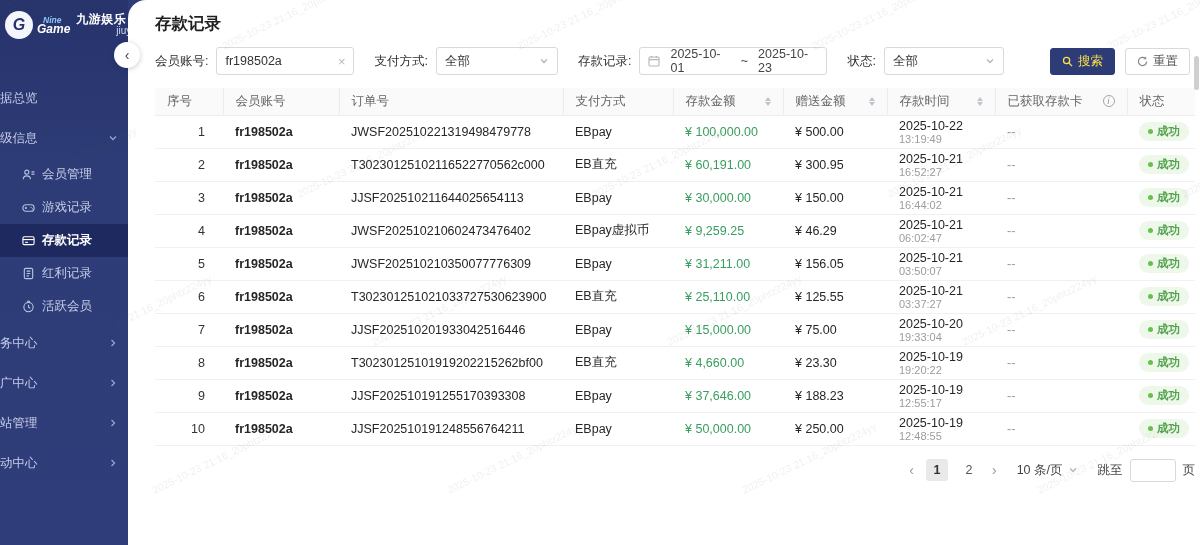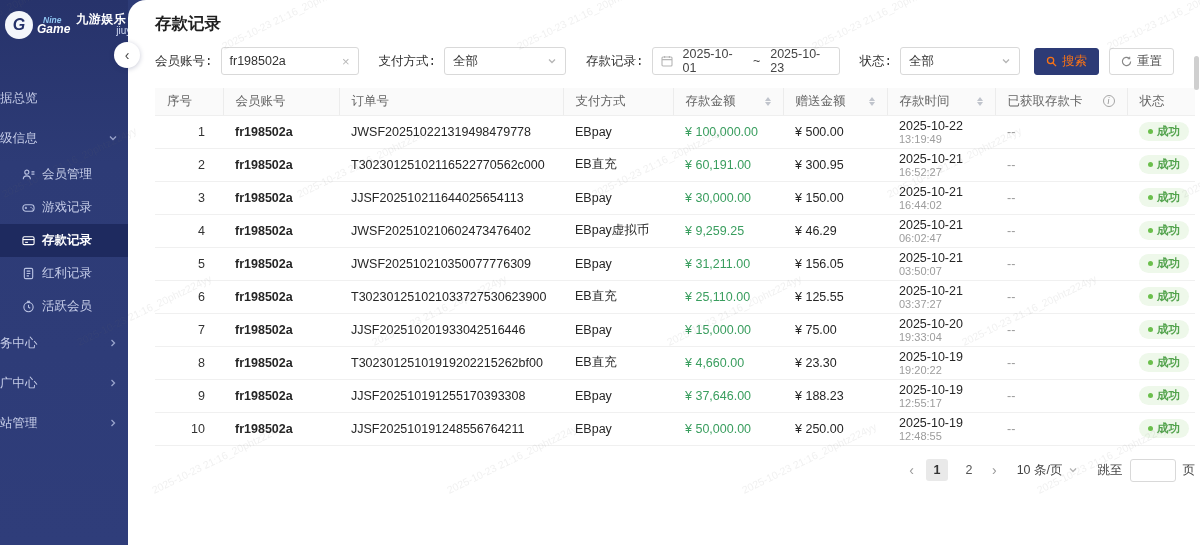--- a/index.html
+++ b/index.html
@@ -32,34 +32,34 @@
   
   .main{position:absolute;left:128px;top:0;width:1072px;height:545px;background:#ffffff;
         border-radius:18px 0 0 0;box-sizing:border-box;padding:0 0 0 27px;}
   .collapse-btn{position:absolute;left:114px;top:42px;width:26px;height:26px;border-radius:50%;
         background:#fff;border:none;box-shadow:0 1px 5px rgba(30,40,90,.25);color:#444;
         font-size:14px;line-height:26px;text-align:center;cursor:pointer;z-index:40;padding:0;}
   .title{margin:0;padding:13px 0 11px 0;font-size:16.5px;font-weight:700;color:#1f1f1f;}
 
   
   .filter-bar{display:flex;align-items:center;font-size:12.5px;color:#333;height:30px;margin-bottom:12px;}
-  .flabel{margin-right:8px;white-space:nowrap;font-family:Liberation Mono, monospace;}
+  .flabel{margin-right:8px;white-space:nowrap;}
   .fbox{height:28px;border:1px solid #d9d9d9;border-radius:3px;background:#fff;display:flex;
         align-items:center;padding:0 8px;box-sizing:border-box;color:#333;cursor:pointer;}
   .fbox .ival{flex:1;}
   .account-box{width:138px;margin-right:20px;}
   .clear-x{color:#b8b8b8;font-size:13px;margin-left:4px;cursor:pointer;}
   .payment-box{width:122px;margin-right:20px;}
   .date-box{width:188px;margin-right:20px;gap:10px;justify-content:center;color:#444;}
   .status-box{width:120px;margin-right:14px;}
   .chev-down{display:flex;color:#b5b5b5;margin-left:auto;}
   .cal-icon{display:flex;color:#b5b5b5;}
   .btn{height:27px;padding:0 11px;border-radius:3px;font-size:12.5px;display:inline-flex;
        align-items:center;gap:5px;cursor:pointer;font-family:inherit;}
-  .btn-primary{background:#2d3b76;border:1px solid #2d3b76;color:#f97316;margin-right:10px;}
+  .btn-primary{background:#2d3b76;border:1px solid #2d3b76;color:#fde047;margin-right:10px;margin-left:32px;}
   .btn-ghost{background:#fff;border:1px solid #d9d9d9;color:#555;}
 
   
   table{border-collapse:collapse;width:1040px;table-layout:fixed;}
   thead th{background:#fafafa;font-weight:400;color:#666;font-size:12.5px;text-align:left;
            padding:0 12px;height:27px;border-bottom:1px solid #efefef;border-right:1px solid #ececec;box-sizing:border-box;}
   thead th:last-child{border-right:none;}
   .th-flex{display:flex;align-items:center;justify-content:space-between;}
   .sorter{display:flex;flex-direction:column;gap:1px;cursor:pointer;}
   .caret-up{width:0;height:0;border-left:3.5px solid transparent;border-right:3.5px solid transparent;border-bottom:4px solid #c0c4cc;}
@@ -185,20 +185,28 @@
         <div class="mitem top">
           <span class="mlabel">广中心</span>
           <span class="mchev">
             <svg width="10" height="10" viewBox="0 0 10 10" fill="none" stroke="currentColor" stroke-width="1.3">
               <path d="M3.5 2l3 3-3 3"></path>
             </svg>
           </span>
         </div>
         <div class="mitem top">
           <span class="mlabel">站管理</span>
+          <span class="mchev">
+            <svg width="10" height="10" viewBox="0 0 10 10" fill="none" stroke="currentColor" stroke-width="1.3">
+              <path d="M3.5 2l3 3-3 3"></path>
+            </svg>
+          </span>
+        </div>
+        <div class="mitem top">
+          <span class="mlabel">动中心</span>
           <span class="mchev">
             <svg width="10" height="10" viewBox="0 0 10 10" fill="none" stroke="currentColor" stroke-width="1.3">
               <path d="M3.5 2l3 3-3 3"></path>
             </svg>
           </span>
         </div>
       </nav>
   </aside>
 
   <button class="collapse-btn">‹</button>

